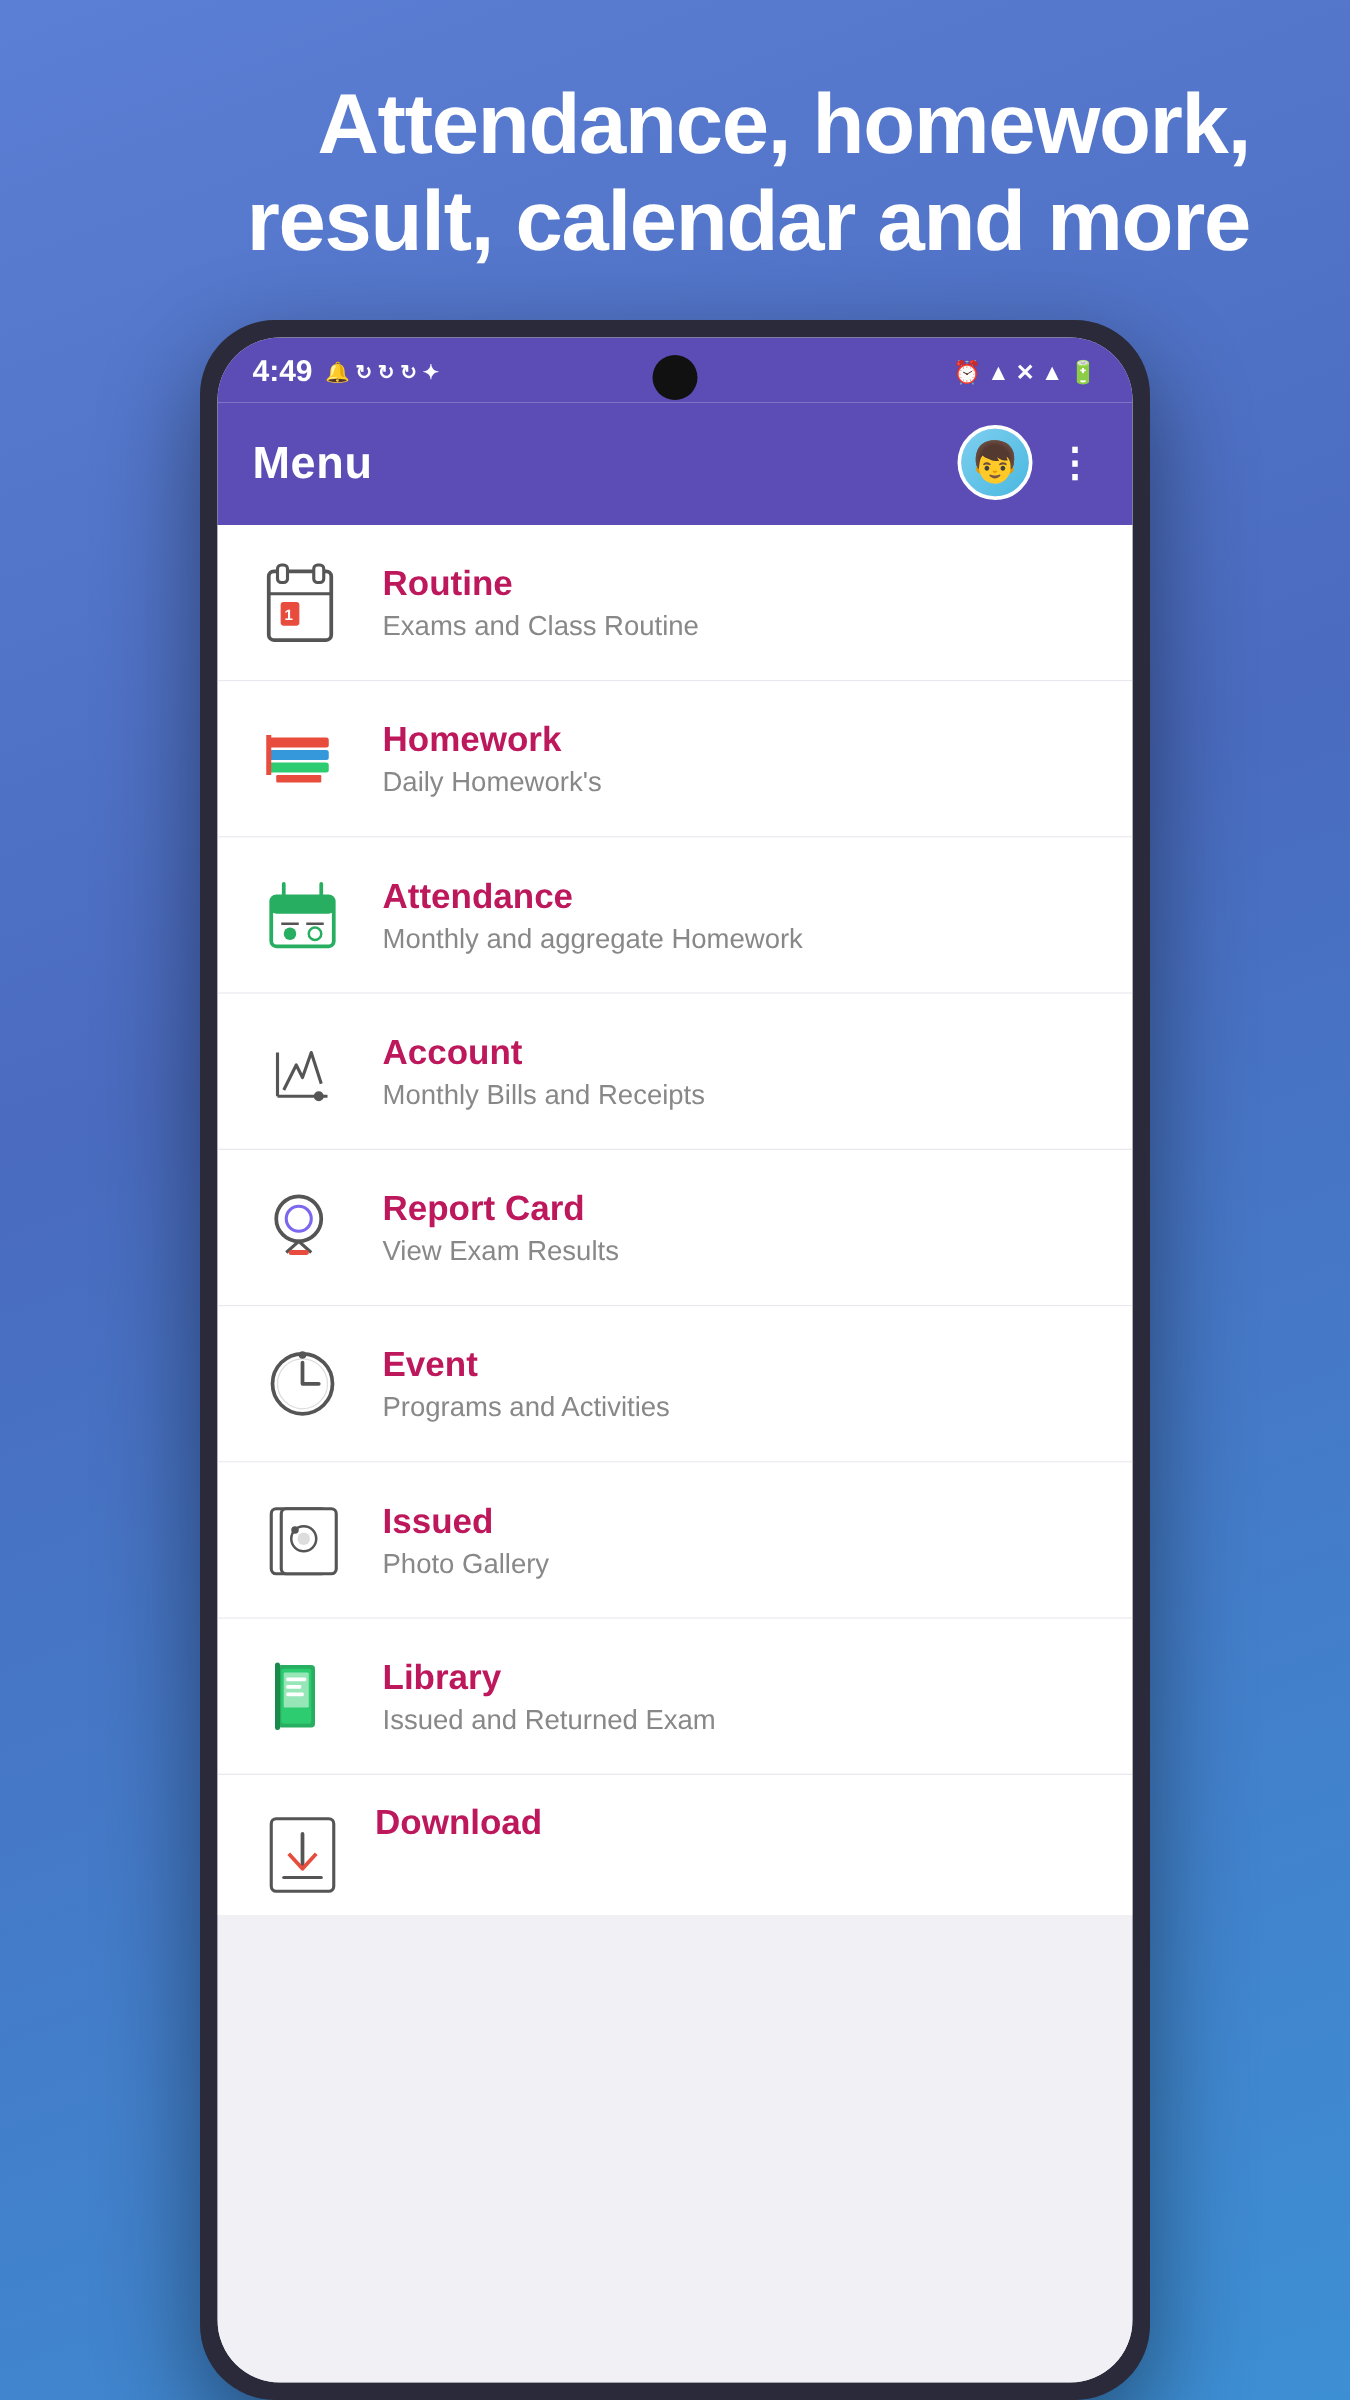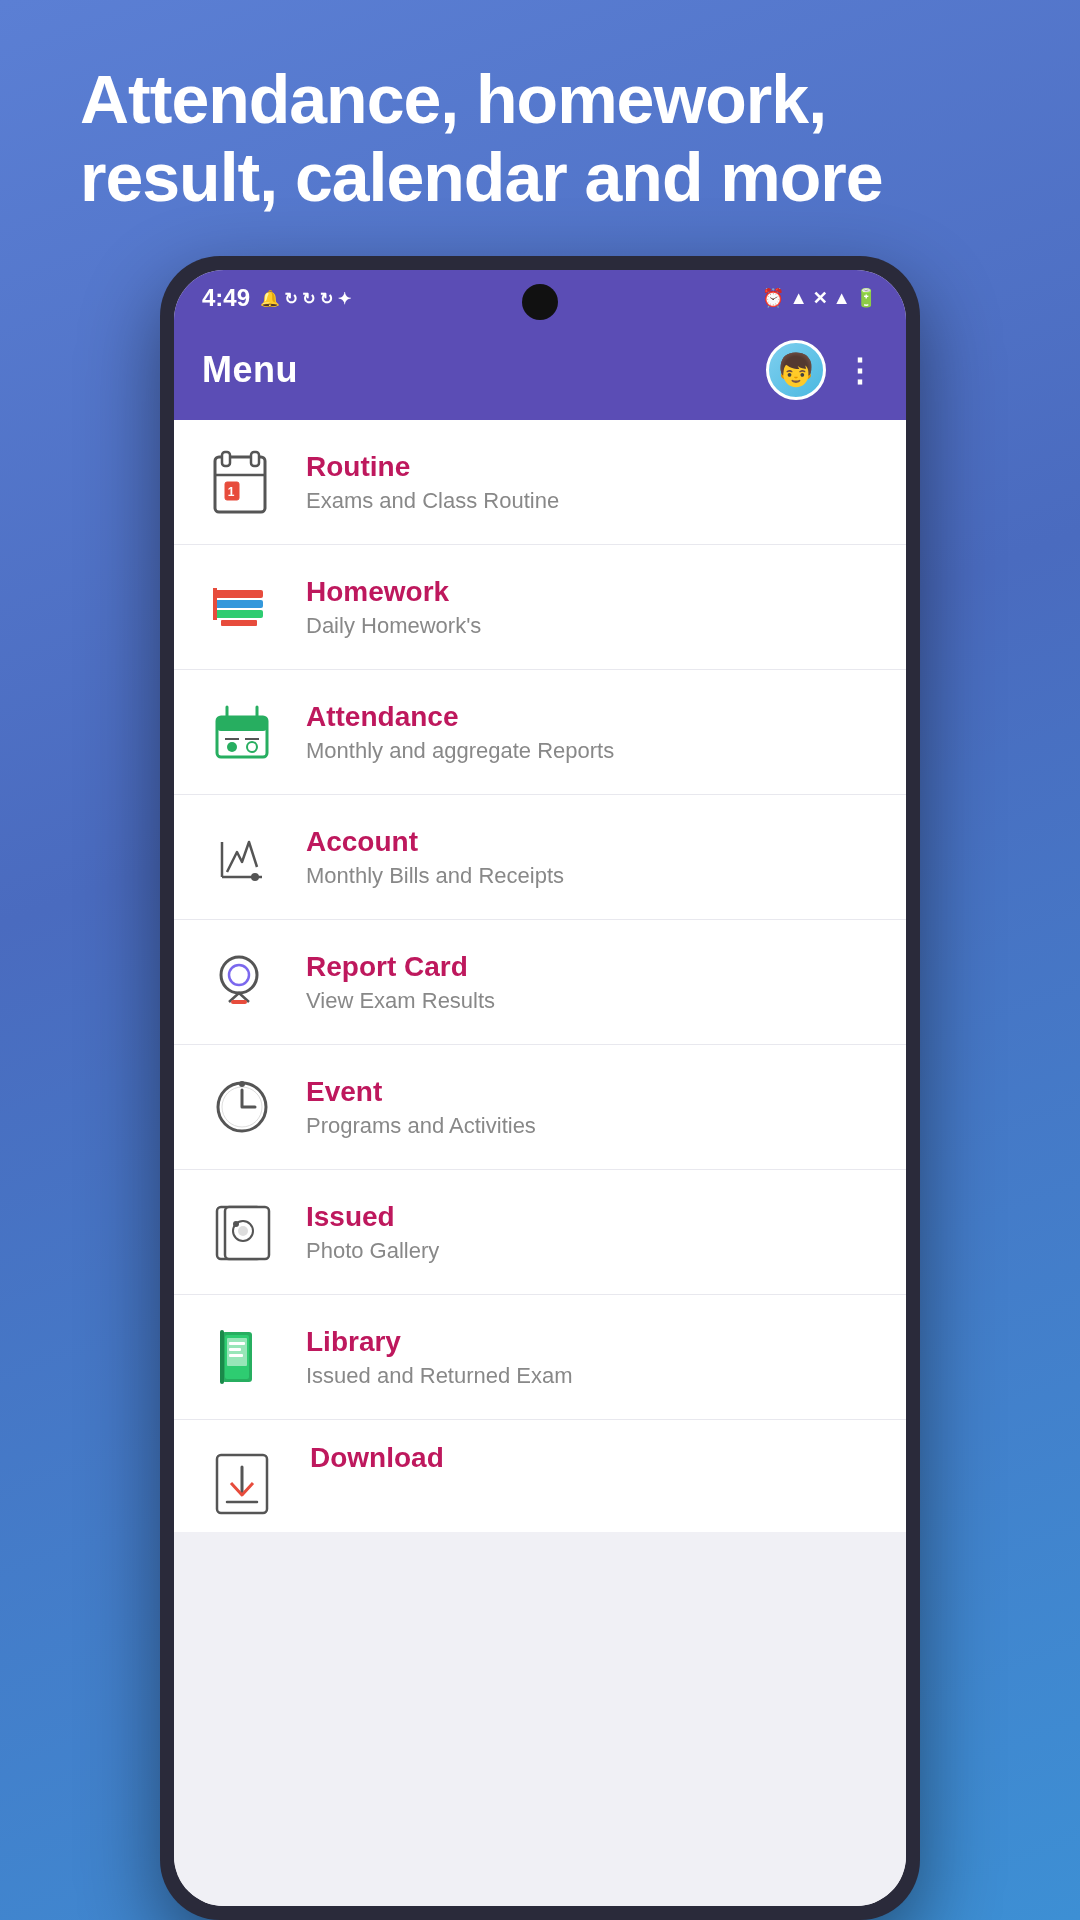--- a/index.html
+++ b/index.html
@@ -12,21 +12,21 @@
       flex-direction: column;
       align-items: center;
       font-family: 'Segoe UI', Arial, sans-serif;
       overflow: hidden;
     }
 
     .hero-text {
       color: #fff;
       font-size: 68px;
       font-weight: 700;
-      text-align: left;
+      text-align: right;
       padding: 60px 80px 40px;
       line-height: 1.15;
       letter-spacing: -1px;
     }
 
     .phone-wrapper {
       width: 760px;
       height: 1876px;
       background: #2a2a3a;
       border-radius: 60px;
@@ -165,21 +165,21 @@
       font-size: 22px;
       color: #888;
     }
 
     
     .menu-item-partial {
       background: #fff;
       display: flex;
       align-items: flex-start;
       padding: 22px 28px 10px;
-      gap: 28px;
+      gap: 18px;
     }
   </style>
 </head>
 <body>
 
 <p class="hero-text">Attendance, homework, result, calendar and more</p>
 
 <div class="phone-wrapper">
   <div class="camera-notch"></div>
   <div class="phone-inner">
@@ -249,21 +249,21 @@
             <path d="M50 10 L50 25" stroke="#27ae60" stroke-width="3" stroke-linecap="round"></path>
             <rect x="10" y="20" width="50" height="14" rx="4" fill="#27ae60"></rect>
             <circle cx="25" cy="50" r="5" fill="#27ae60"></circle>
             <circle cx="45" cy="50" r="5" stroke="#27ae60" stroke-width="2" fill="white"></circle>
             <path d="M18 42 L32 42" stroke="#555" stroke-width="2"></path>
             <path d="M38 42 L52 42" stroke="#555" stroke-width="2"></path>
           </svg>
         </div>
         <div class="menu-text">
           <span class="menu-title">Attendance</span>
-          <span class="menu-subtitle">Monthly and aggregate Reports</span>
+          <span class="menu-subtitle">Monthly and aggregate Homework</span>
         </div>
       </div>
 
       <div class="menu-item">
         <div class="menu-icon-box">
           <svg viewBox="0 0 70 70" fill="none" xmlns="http://www.w3.org/2000/svg">
             <path d="M20 50 L30 30 L35 40 L42 20 L50 45" stroke="#555" stroke-width="2.5" fill="none" stroke-linejoin="round"></path>
             <circle cx="48" cy="55" r="4" fill="#555"></circle>
             <path d="M15 55 L55 55" stroke="#555" stroke-width="2.5"></path>
             <path d="M15 20 L15 55" stroke="#555" stroke-width="2.5"></path>

